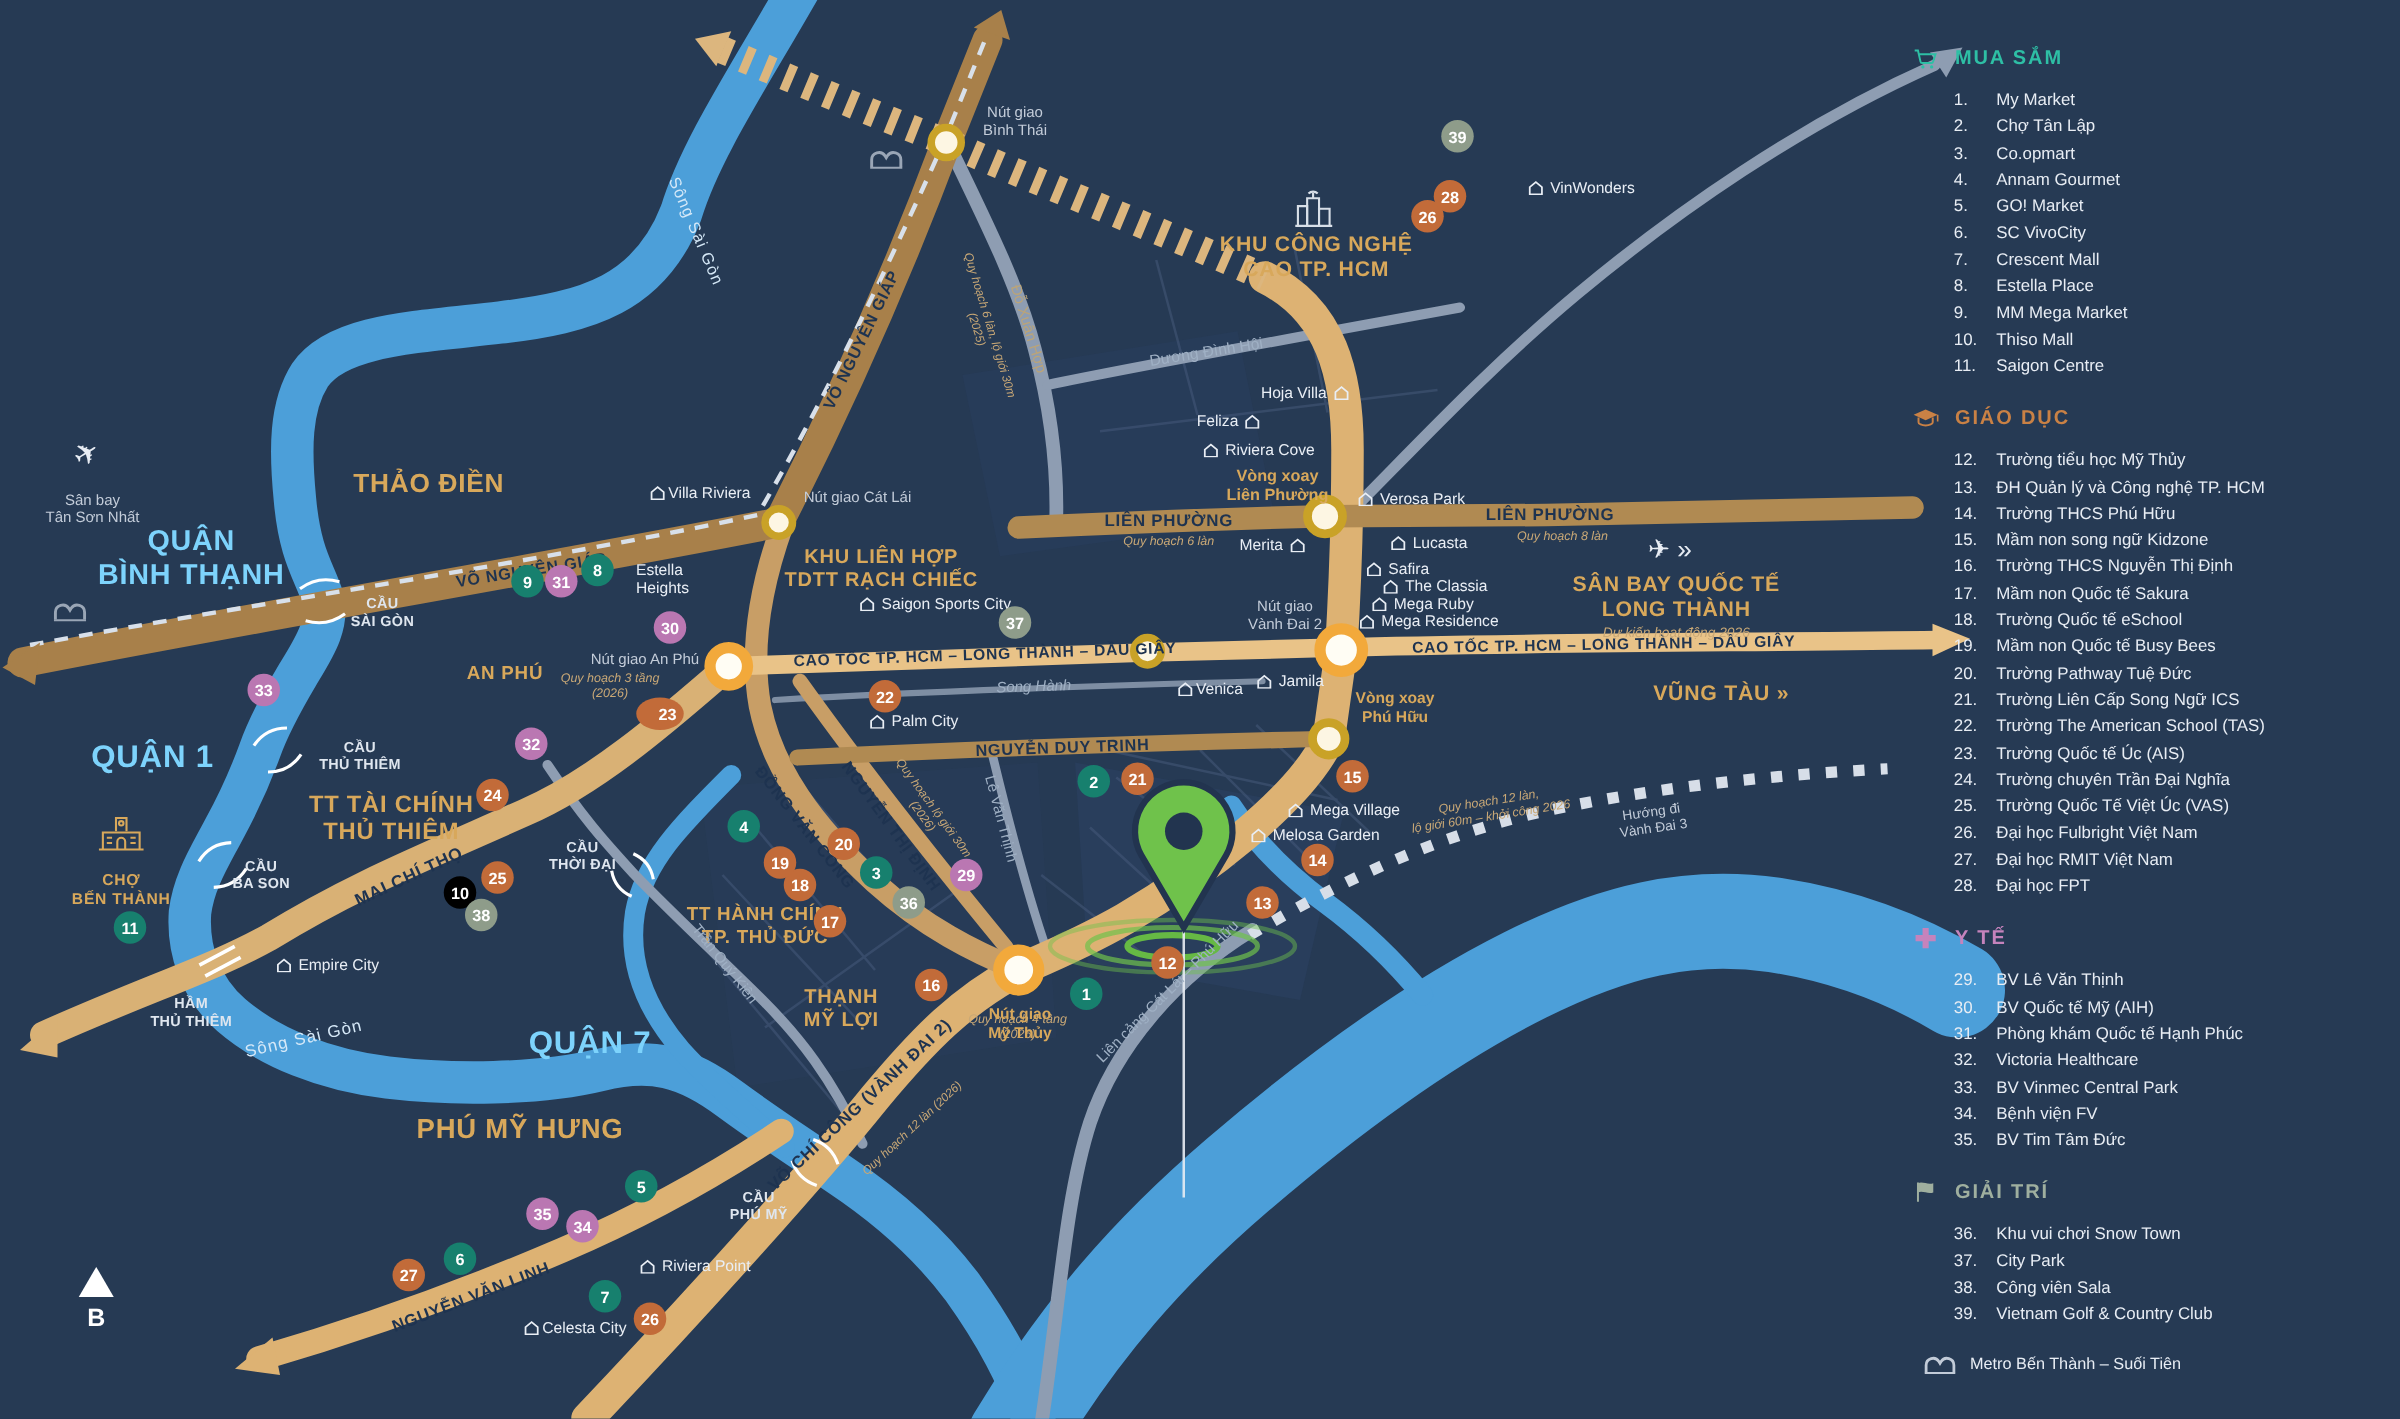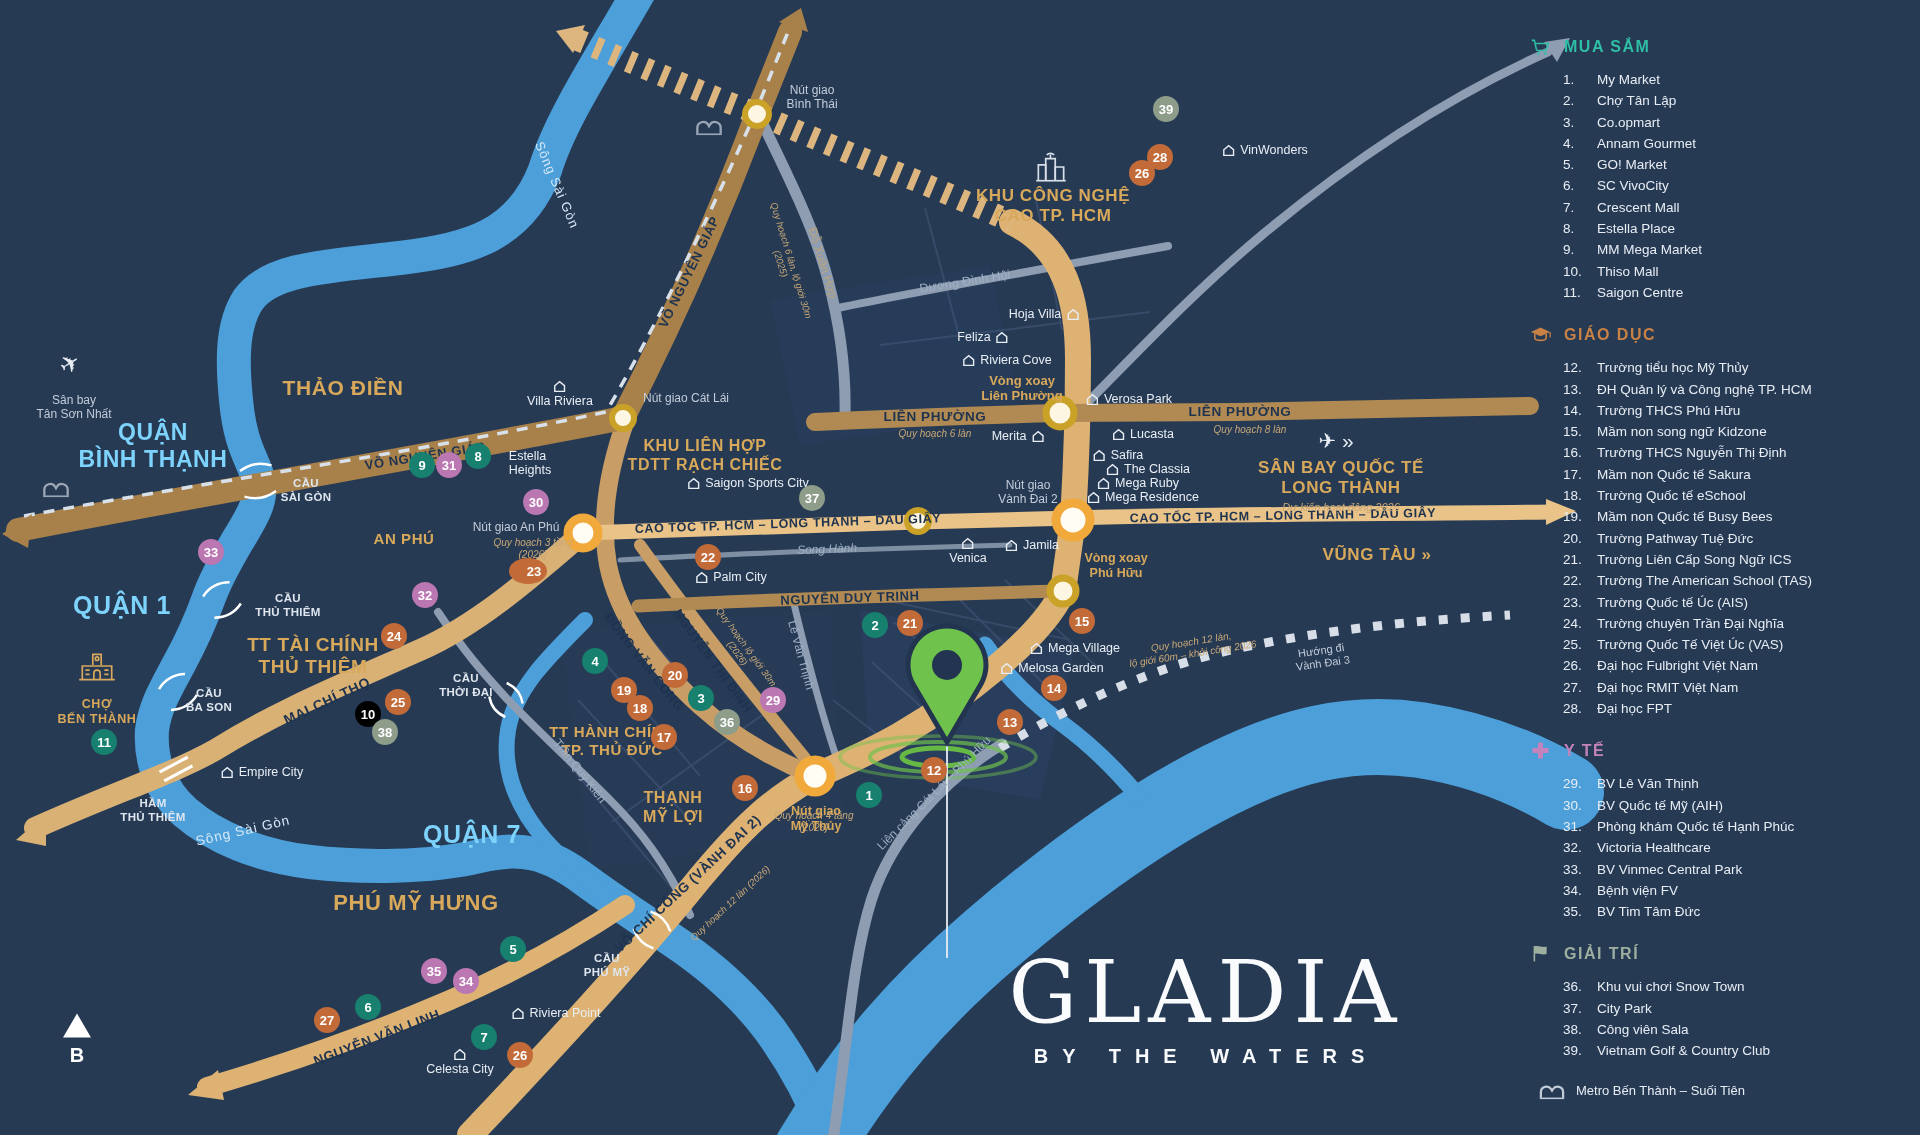--- a/index.html
+++ b/index.html
@@ -14,21 +14,21 @@
   .lab-minor.tan{color:#BBA478;}
   .lab-minor.it{font-style:italic;}
   .lab-note{color:#C9A876;font-style:italic;}
   .lab-junction.muted{color:#C3CCD9;}
   .lab-junction.goldj{color:#D8A85B;font-weight:bold;}
   .lab-bridge{color:#DFE6EF;font-weight:bold;letter-spacing:.3px;}
   .lab-water{color:#D6E9F8;letter-spacing:1px;}
   .lab-misc{color:#C3CCD9;}
   .lab-misc.plane{color:#E8EDF4;}
   .landmark{position:absolute;transform:translate(-50%,-50%);display:flex;align-items:center;gap:5px;color:#E9EEF5;font-size:12.5px;white-space:nowrap;}
-  .landmark.top{flex-direction:column;gap:2px;}
+  .landmark.top{flex-direction:row;gap:2px;}
   .landmark.right{flex-direction:row-reverse;}
   .lm-ic{width:13px;height:12px;color:#E9EEF5;flex:none;}
   .mk{position:absolute;width:26px;height:26px;border-radius:50%;transform:translate(-50%,-50%);color:#fff;font-weight:bold;font-size:13px;display:flex;align-items:center;justify-content:center;}
   #legend{position:absolute;left:1563px;top:36px;width:350px;}
   .lg-sec{margin-bottom:21px;}
   .lg-head{display:flex;align-items:center;gap:12px;margin-left:-34px;margin-bottom:12px;}
   .lg-ic{width:23px;height:21px;flex:none;}
   .lg-title{font-weight:bold;font-size:16px;letter-spacing:1.5px;}
   .lg-row{display:flex;line-height:21.3px;font-size:13.5px;color:#E8EDF4;}
   .lg-n{width:34px;flex:none;}
@@ -262,21 +262,21 @@
       <div class="map-label lab-road" style="left: 644px; top: 662px; font-size: 13px; transform: translate(-50%, -50%) rotate(52deg);">ĐỒNG VĂN CỐNG</div>
       <div class="map-label lab-road" style="left: 713px; top: 661px; font-size: 13px; transform: translate(-50%, -50%) rotate(54deg);">NGUYỄN THỊ ĐỊNH</div>
       <div class="map-label lab-road" style="left: 688px; top: 884px; font-size: 13.5px; transform: translate(-50%, -50%) rotate(-43deg);">VÕ CHÍ CÔNG (VÀNH ĐAI 2)</div>
       <div class="map-label lab-road" style="left: 377px; top: 1038px; font-size: 13.5px; transform: translate(-50%, -50%) rotate(-21deg);">NGUYỄN VĂN LINH</div>
       <div class="map-label lab-minor" style="left: 965px; top: 282px; font-size: 12.5px; transform: translate(-50%, -50%) rotate(-9deg);">Dương Đình Hội</div>
       <div class="map-label lab-minor tan" style="left: 823px; top: 263px; font-size: 12px; transform: translate(-50%, -50%) rotate(73deg);">Đỗ Xuân Hợp</div>
       <div class="map-label lab-minor it" style="left: 827px; top: 549px; font-size: 12px; transform: translate(-50%, -50%) rotate(-2deg);">Song Hành</div>
       <div class="map-label lab-minor" style="left: 580px; top: 771px; font-size: 12px; transform: translate(-50%, -50%) rotate(52deg);">Trần Quý Kiên</div>
       <div class="map-label lab-minor" style="left: 801px; top: 655px; font-size: 12px; transform: translate(-50%, -50%) rotate(75deg);">Lê Văn Thịnh</div>
       <div class="map-label lab-minor" style="left: 934px; top: 793px; font-size: 12px; transform: translate(-50%, -50%) rotate(-45deg);">Liên cảng  Cát Lái – Phú Hữu</div>
-      <div class="map-label lab-note" style="left: 533px; top: 549px; font-size: 10px; transform: translate(-50%, -50%);">Quy hoạch 3 tầng
+      <div class="map-label lab-note" style="left: 488px; top: 549px; font-size: 10px; transform: translate(-50%, -50%);">Quy hoạch 3 tầng
 (2026)</div>
       <div class="map-label lab-note" style="left: 814px; top: 822px; font-size: 10px; transform: translate(-50%, -50%);">Quy hoạch 4 tầng
 (2026)</div>
       <div class="map-label lab-note" style="left: 786px; top: 262px; font-size: 9.5px; transform: translate(-50%, -50%) rotate(73deg);">Quy hoạch 6 làn, lộ giới 30m
 (2025)</div>
       <div class="map-label lab-note" style="left: 742px; top: 650px; font-size: 9.5px; transform: translate(-50%, -50%) rotate(54deg);">Quy hoạch lộ giới 30m
 (2026)</div>
       <div class="map-label lab-note" style="left: 935px; top: 434px; font-size: 10px; transform: translate(-50%, -50%);">Quy hoạch 6 làn</div>
       <div class="map-label lab-note" style="left: 1250px; top: 430px; font-size: 10px; transform: translate(-50%, -50%);">Quy hoạch 8 làn</div>
       <div class="map-label lab-note" style="left: 730px; top: 903px; font-size: 9.5px; transform: translate(-50%, -50%) rotate(-43deg);">Quy hoạch 12 làn (2026)</div>
@@ -675,23 +675,19 @@
         </div>
       </div>
     </div>
   <div id="metro-note">
     <svg class="metro-ic">
         <use href="#icon-metro"></use>
       </svg>
     <span>Metro Bến Thành – Suối Tiên</span>
   </div>
 
-  <div id="logo">
-    <div class="t">GLADIA</div>
-    <div class="s">BY THE WATERS</div>
-  </div>
 
   <div id="compass">
     <div class="tri"></div>
     <div class="b">B</div>
   </div>
 
 </div>
 
 </body></html>

